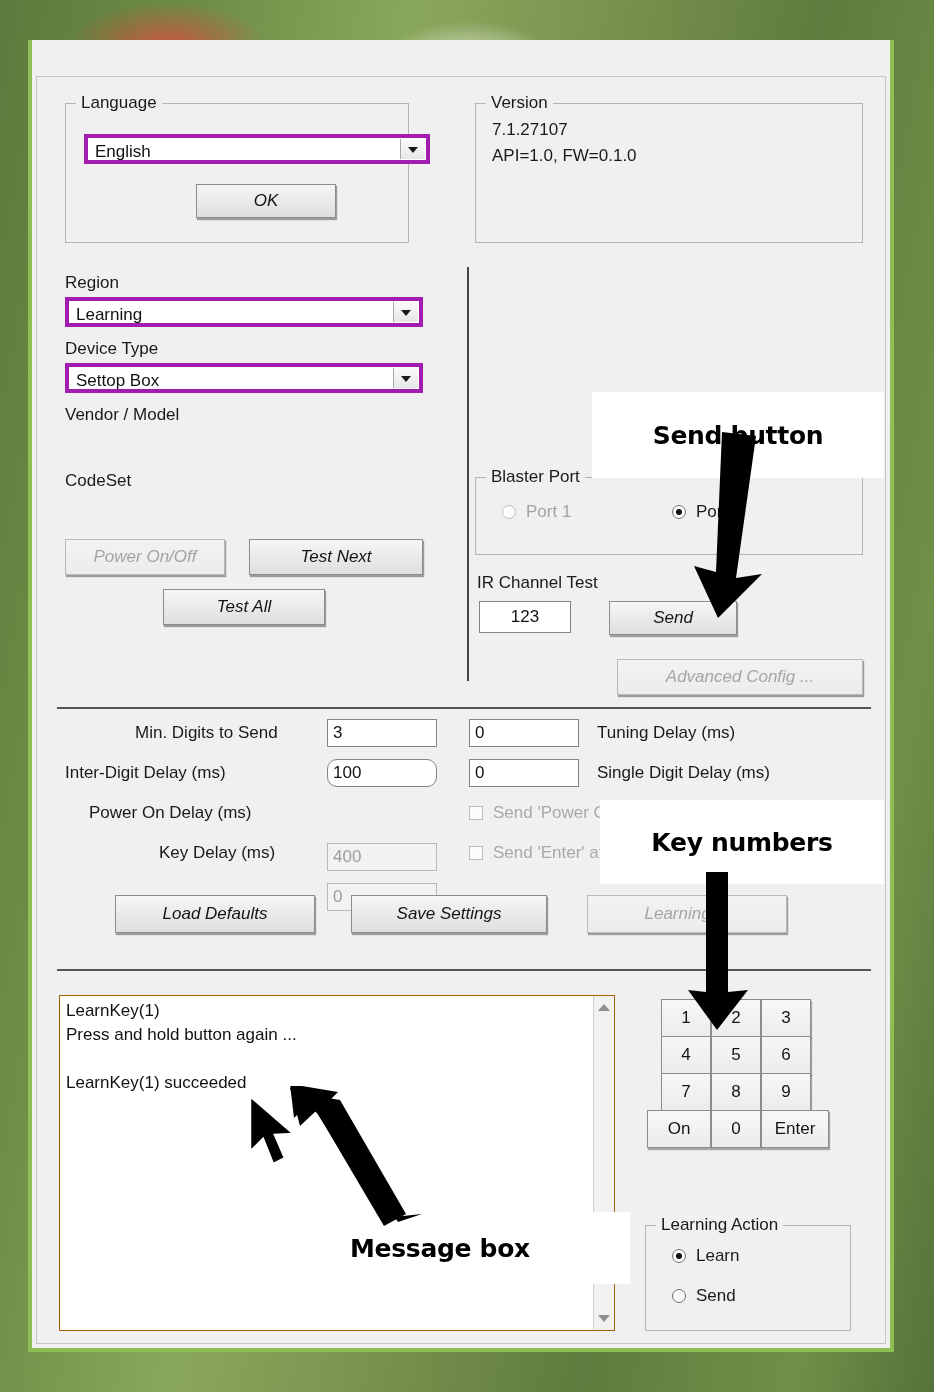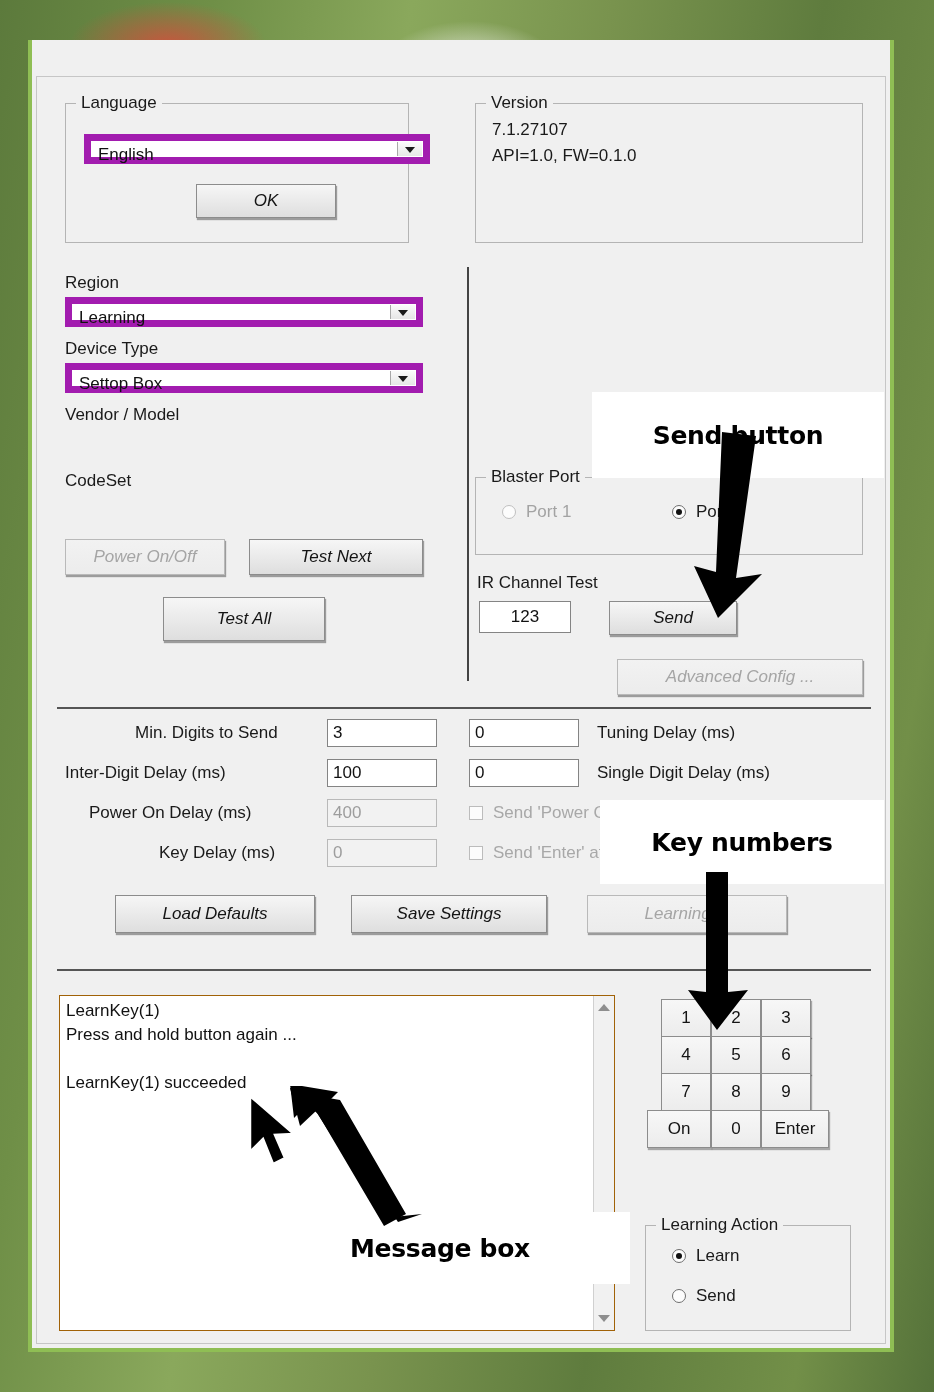--- a/index.html
+++ b/index.html
@@ -89,21 +89,21 @@
   }
 
   .lbl{
     position:absolute;font-size:17px;color:#1a1a1a;white-space:nowrap;
   }
 
   
   .combo{
     position:absolute;height:30px;
     background:#ffffff;
-    border:7px solid #a21caf;
+    border:4px solid #a21caf;
     box-sizing:border-box;
     cursor:pointer;
   }
   .combo .val{
     position:absolute;left:7px;top:4px;font-size:17px;color:#111;white-space:nowrap;
   }
   .combo .arrowbox{
     position:absolute;right:1px;top:1px;width:24px;bottom:1px;
     background:linear-gradient(180deg,#fbfbfb,#e6e6e6);
     border-left:1px solid #a8a8a8;
@@ -133,21 +133,21 @@
   
   .txt{
     position:absolute;height:28px;
     background:#ffffff;border:1px solid #848484;
     box-sizing:border-box;
     font-size:17px;color:#111;
     display:flex;align-items:center;
     padding-left:5px;
     cursor:text;
   }
-  .txt.disabled{color:#9d9d9d;background:#f2f2f2;border-color:#b9b9b9;}
+  .txt.disabled{color:#9d9d9d;background:#f2f2f2;border-color:#b9b9b9;margin-top:44px;}
   .txt.center{justify-content:center;padding-left:0;}
 
   
   .radio{position:absolute;font-size:17px;color:#1a1a1a;white-space:nowrap;cursor:pointer;}
   .radio .dot{
     position:absolute;left:0;top:3px;width:14px;height:14px;border-radius:50%;
     border:1px solid #6e6e6e;background:#fcfcfc;box-sizing:border-box;
   }
   .radio .dot.on::after{
     content:"";position:absolute;left:3px;top:3px;width:6px;height:6px;border-radius:50%;
@@ -268,21 +268,21 @@
   <div class="lbl" style="left:28px;top:328px;">Vendor / Model</div>
 
   <div class="lbl" style="left:28px;top:394px;">CodeSet</div>
 
   <div class="btn disabled" style="left:28px;top:462px;width:160px;height:36px;">
     <span>Power On/Off</span>
   </div>
   <div class="btn" style="left:212px;top:462px;width:174px;height:36px;">
     <span>Test Next</span>
   </div>
-  <div class="btn" style="left:126px;top:512px;width:162px;height:44px;margin-top:8px;">
+  <div class="btn" style="left:126px;top:512px;width:162px;height:36px;">
     <span>Test All</span>
   </div>
 
   <div class="groupbox" style="left:438px;top:400px;width:388px;height:78px;">
     <div class="grouplabel">Blaster Port</div>
     <div class="radio dim" style="left:26px;top:24px;">
       <span class="dot"></span>
       <span class="rl">Port 1</span>
     </div>
     <div class="radio" style="left:196px;top:24px;">
@@ -307,21 +307,21 @@
   <div class="lbl" style="left:98px;top:646px;">Min. Digits to Send</div>
   <div class="txt" style="left:290px;top:642px;width:110px;">
     <span>3</span>
   </div>
   <div class="txt" style="left:432px;top:642px;width:110px;">
     <span>0</span>
   </div>
   <div class="lbl" style="left:560px;top:646px;">Tuning Delay (ms)</div>
 
   <div class="lbl" style="left:28px;top:686px;">Inter-Digit Delay (ms)</div>
-  <div class="txt" style="left:290px;top:682px;width:110px;">
+  <div class="txt" style="left:290px;top:682px;width:110px;border-radius:10px;">
     <span>100</span>
   </div>
   <div class="txt" style="left:432px;top:682px;width:110px;">
     <span>0</span>
   </div>
   <div class="lbl" style="left:560px;top:686px;">Single Digit Delay (ms)</div>
 
   <div class="lbl" style="left:52px;top:726px;">Power On Delay (ms)</div>
   <div class="txt disabled" style="left:290px;top:722px;width:110px;">
     <span>400</span>

